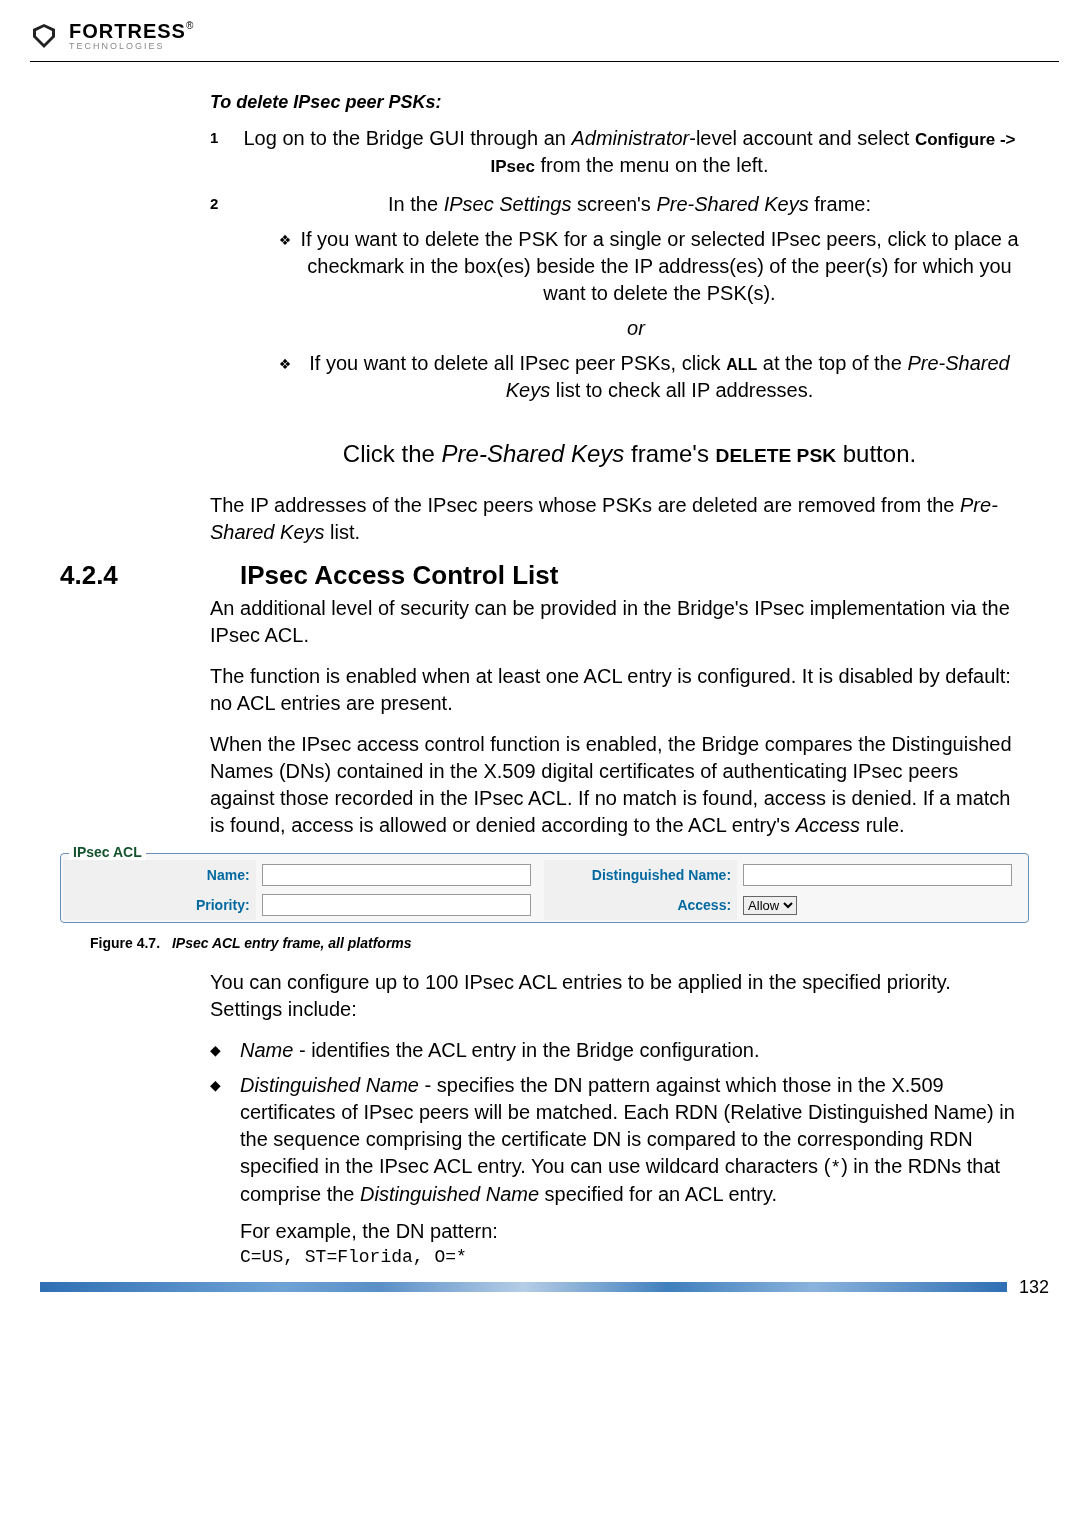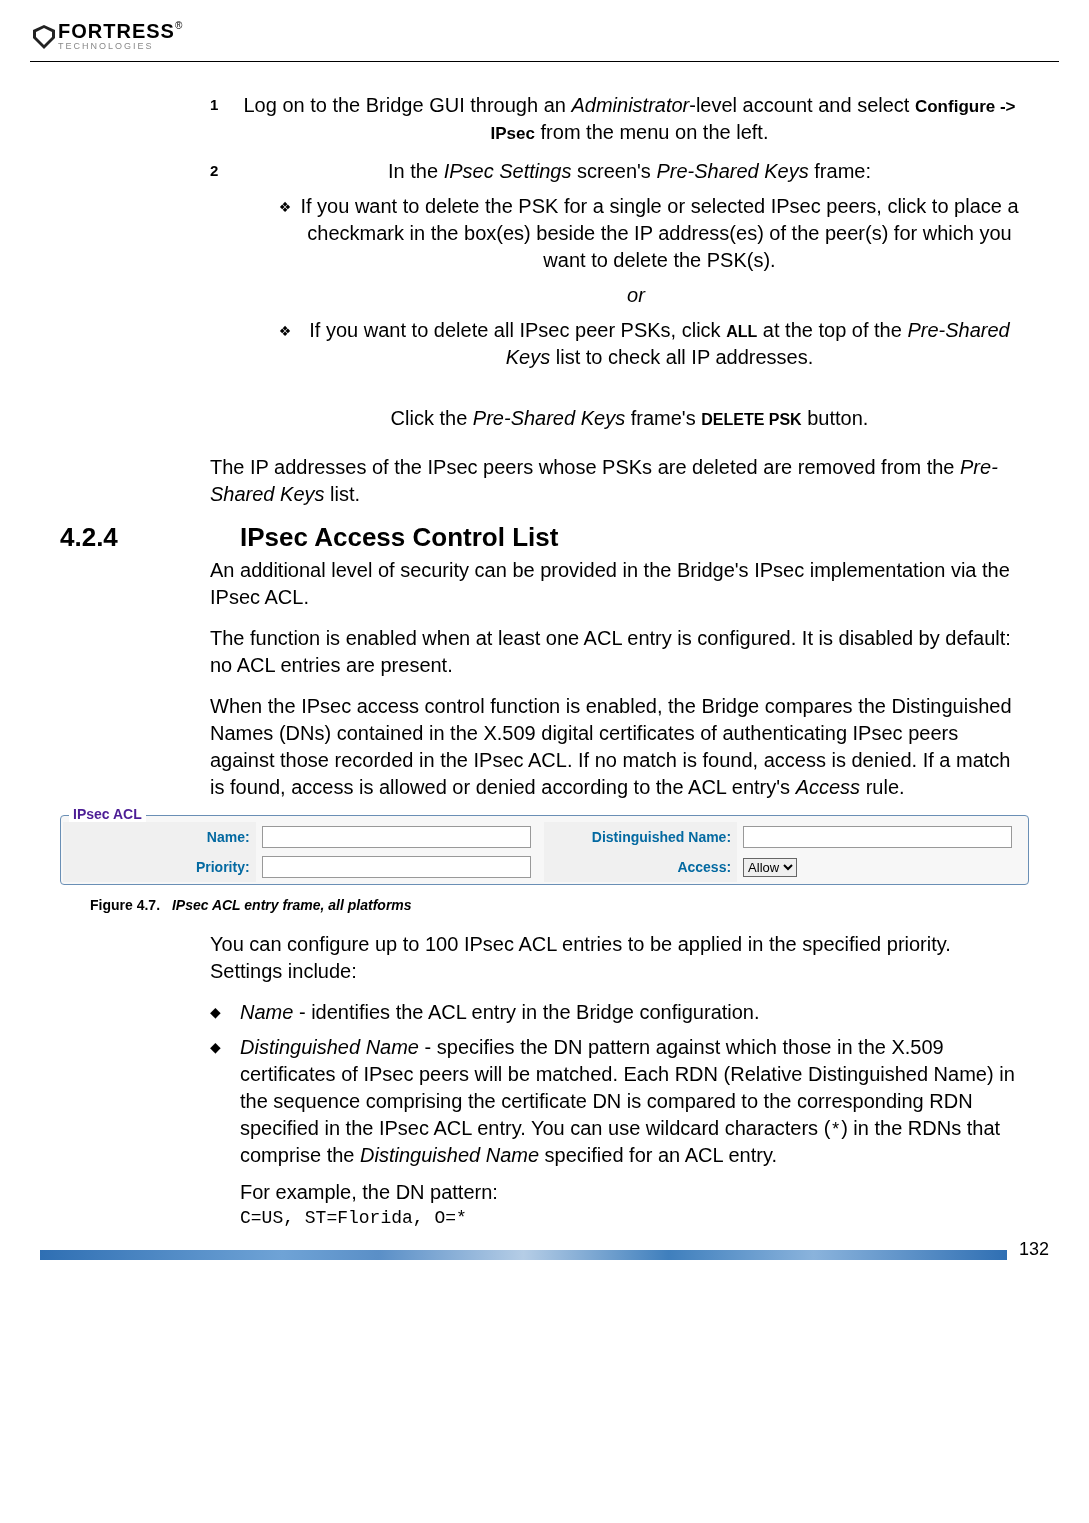--- a/index.html
+++ b/index.html
@@ -15,22 +15,22 @@
     padding: 20px 30px 20px 30px;
   }
   .header {
     display: flex;
     justify-content: space-between;
     align-items: flex-start;
     margin-bottom: 10px;
   }
   .logo {
     display: flex;
-    align-items: flex-end;
-    gap: 0;
+    align-items: center;
+    gap: 11px;
   }
   .logo-text {
     font-weight: bold;
     font-size: 20px;
     letter-spacing: 1px;
     font-family: Arial, sans-serif;
   }
   .logo-sub {
     font-size: 9px;
     color: #888;
@@ -91,21 +91,21 @@
     font-size: 14px;
     padding-top: 5px;
   }
   .or-text {
     font-style: italic;
     font-size: 20px;
     margin-left: 13px;
     margin-bottom: 6px;
   }
   .plain-indent {
-    font-size: 20px;
+    font-size: 24px;
     margin-left: 30px;
     margin-bottom: 10px;
     line-height: 1.35;
     margin-top: 34px;
   }
   .para {
     font-size: 20px;
     line-height: 1.35;
     margin-bottom: 14px;
   }
@@ -135,21 +135,21 @@
     padding: 6px 2px 2px 2px;
     position: relative;
     background: #f7f7f7;
   }
   .fieldset-legend {
     position: absolute;
     top: -10px;
     left: 8px;
     background: #fff;
     padding: 0 4px;
-    color: #4c1d95;
+    color: #14532d;
     font-weight: bold;
     font-size: 14px;
   }
   .form-table {
     width: 100%;
     border-collapse: collapse;
   }
   .form-table td {
     padding: 4px 6px;
     font-size: 14px;
@@ -196,21 +196,21 @@
     font-size: 14px;
     padding-top: 4px;
   }
   .mono {
     font-family: "Courier New", monospace;
     font-size: 18px;
   }
   .allcaps-bold { font-family: Verdana, Arial, sans-serif; font-weight: bold; font-size: 0.8em; }
   .footer-bar {
     display: flex;
-    align-items: flex-end;
+    align-items: center;
     justify-content: flex-end;
     padding: 0 10px;
   }
   .grad {
     flex: 1;
     height: 10px;
     background: linear-gradient(to right, #2f6fb3 0%, #6fa3d6 25%, #5a8fc7 35%, #b5cde6 50%, #3f7fbd 65%, #8ab3dc 80%, #2f6fb3 100%);
     margin-right: 12px;
   }
   .page-num {
@@ -232,20 +232,21 @@
         <div>
           <span class="logo-text">FORTRESS</span><span style="font-size:10px;vertical-align:top;">®</span>
         </div>
         <div class="logo-sub">TECHNOLOGIES</div>
       </div>
     </div>
   </div>
   <hr class="hr-top">
 
   <div class="content">
+    <div class="delete-heading">To delete IPsec peer PSKs:</div>
 
     <div class="step">
       <div class="step-num">1</div>
       <div class="step-body">
         <span>Log on to the Bridge GUI through an </span><span class="ital">Administrator</span><span>-level account and select </span><span class="bold-sans">Configure -&gt; IPsec</span><span> from the menu on the left.</span>
       </div>
     </div>
 
     <div class="step">
       <div class="step-num">2</div>

